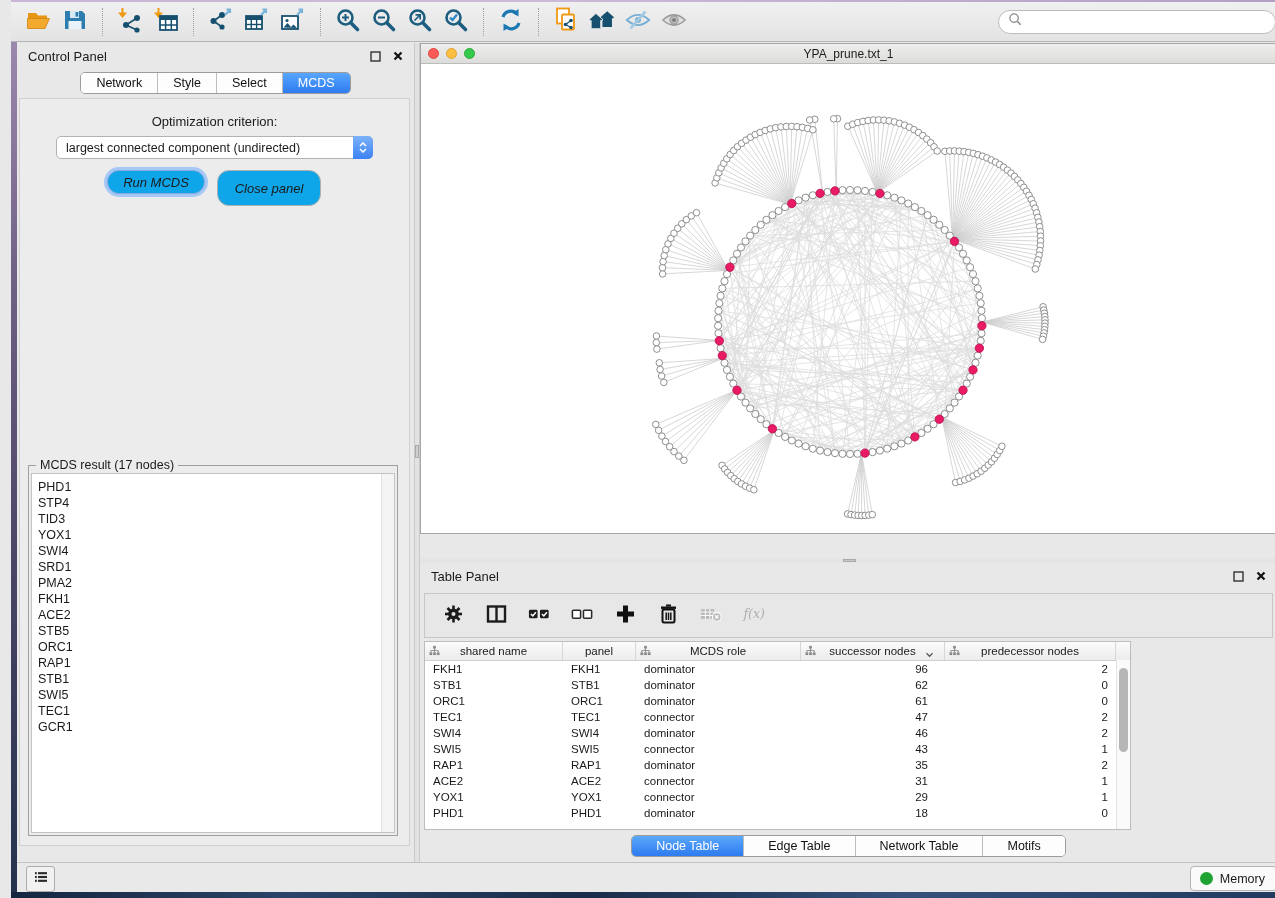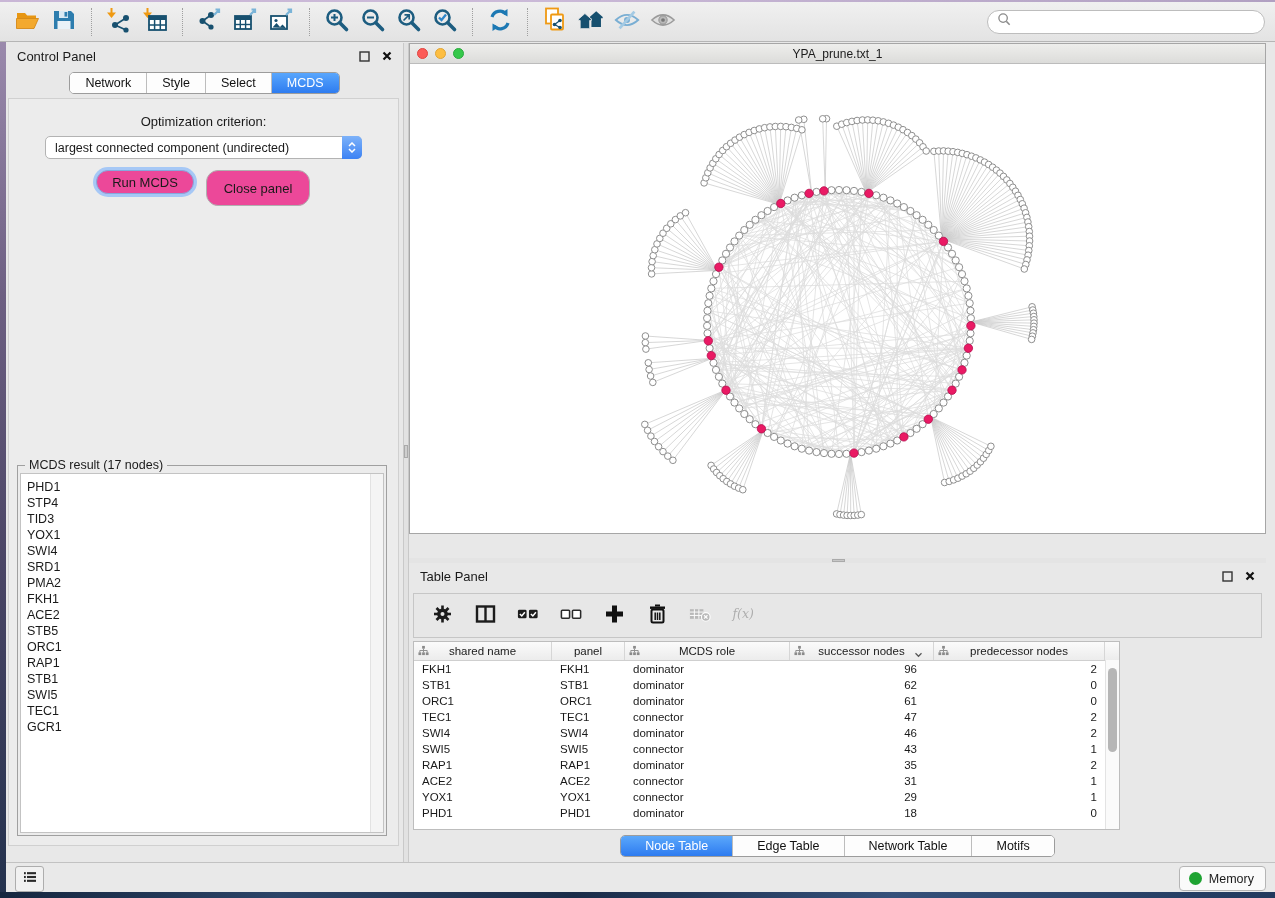--- a/index.html
+++ b/index.html
@@ -1,18 +1,18 @@
 <!DOCTYPE html>
 <html><head>
 <meta charset="utf-8">
 <style>
   html,body{margin:0;padding:0;}
   body{width:1275px;height:898px;overflow:hidden;position:relative;
        font-family:"Liberation Sans",sans-serif;background:#e8e8e8;color:#1a1a1a;}
-  .abs{position:absolute;}
+  .abs{position:absolute;margin-left:11px;}
 
   
   #top-line{left:0;top:0;width:1275px;height:2px;background:linear-gradient(90deg,#c9b6d6,#cbbad8 40%,#b1a0c2);}
   #left-strip{left:0;top:42px;width:6px;height:850px;background:linear-gradient(180deg,#9a89ac,#6d5f82 30%,#4a4565 62%,#24324e);}
   #bottom-strip{left:0;top:892px;width:1275px;height:6px;
     background:linear-gradient(90deg,#15263f,#2c4468 22%,#1a2c49 45%,#35507a 70%,#223a5e);}
 
   
   #toolbar{left:0;top:2px;width:1275px;height:40px;box-sizing:border-box;
     background:linear-gradient(#f0f0f0,#e3e3e3);border-bottom:1px solid #b5b5b5;
@@ -39,22 +39,22 @@
   .seg-item:last-child{border-right:none;}
   .seg-item.active{background:linear-gradient(#58a6fd,#2e7cf0);color:#fff;}
   #cp-inner{position:absolute;left:2px;top:55px;width:391px;height:748px;background:#ececec;
     border:1px solid #d0d0d0;box-sizing:border-box;}
   #opt-label{position:absolute;top:15px;width:100%;text-align:center;font-size:13px;}
   #combo{position:absolute;left:36px;top:37px;width:317px;height:23px;background:#fff;border:1px solid #b3b3b3;
     border-radius:5px;display:flex;align-items:center;box-sizing:border-box;}
   #combo-text{flex:1;font-size:12.5px;padding-left:9px;white-space:nowrap;}
   #combo-btn{width:20px;height:23px;margin-right:-1px;background:linear-gradient(#7db2f9,#3c82f4);
     border-radius:0 5px 5px 0;display:flex;flex-direction:column;align-items:center;justify-content:center;gap:1px;}
-  .btn{background:#ec4899;border:1px solid #b0b0b0;border-radius:12px;font-size:13px;
-    display:flex;align-items:center;justify-content:center;box-sizing:border-box;}
+  .btn{background:#0ea5e9;border:1px solid #b0b0b0;border-radius:12px;font-size:13px;
+    display:flex;align-items:center;justify-content:center;box-sizing:border-box;font-style:italic;}
   #run-btn{position:absolute;left:87px;top:71px;width:98px;height:24px;
     box-shadow:0 0 0 3px #a6c8f6;border-color:#86a9dc;}
   #close-btn{position:absolute;left:197px;top:71px;width:104px;height:36px;}
   #result-group{position:absolute;left:8px;top:366px;width:368px;height:369px;border:1px solid #a0a0a0;}
   #result-title{position:absolute;left:7px;top:-8px;background:#ececec;padding:0 4px;font-size:12.5px;}
   #result-list{position:absolute;left:2px;top:7px;right:2px;bottom:2px;background:#fff;border:1px solid #c3c3c3;overflow:hidden;}
   .list-item{font-size:12.5px;line-height:16px;padding-left:6px;}
   #list-items{padding-top:5px;}
   #list-track{position:absolute;right:0;top:0;width:12px;bottom:0;background:#f4f4f4;border-left:1px solid #e2e2e2;}
 

